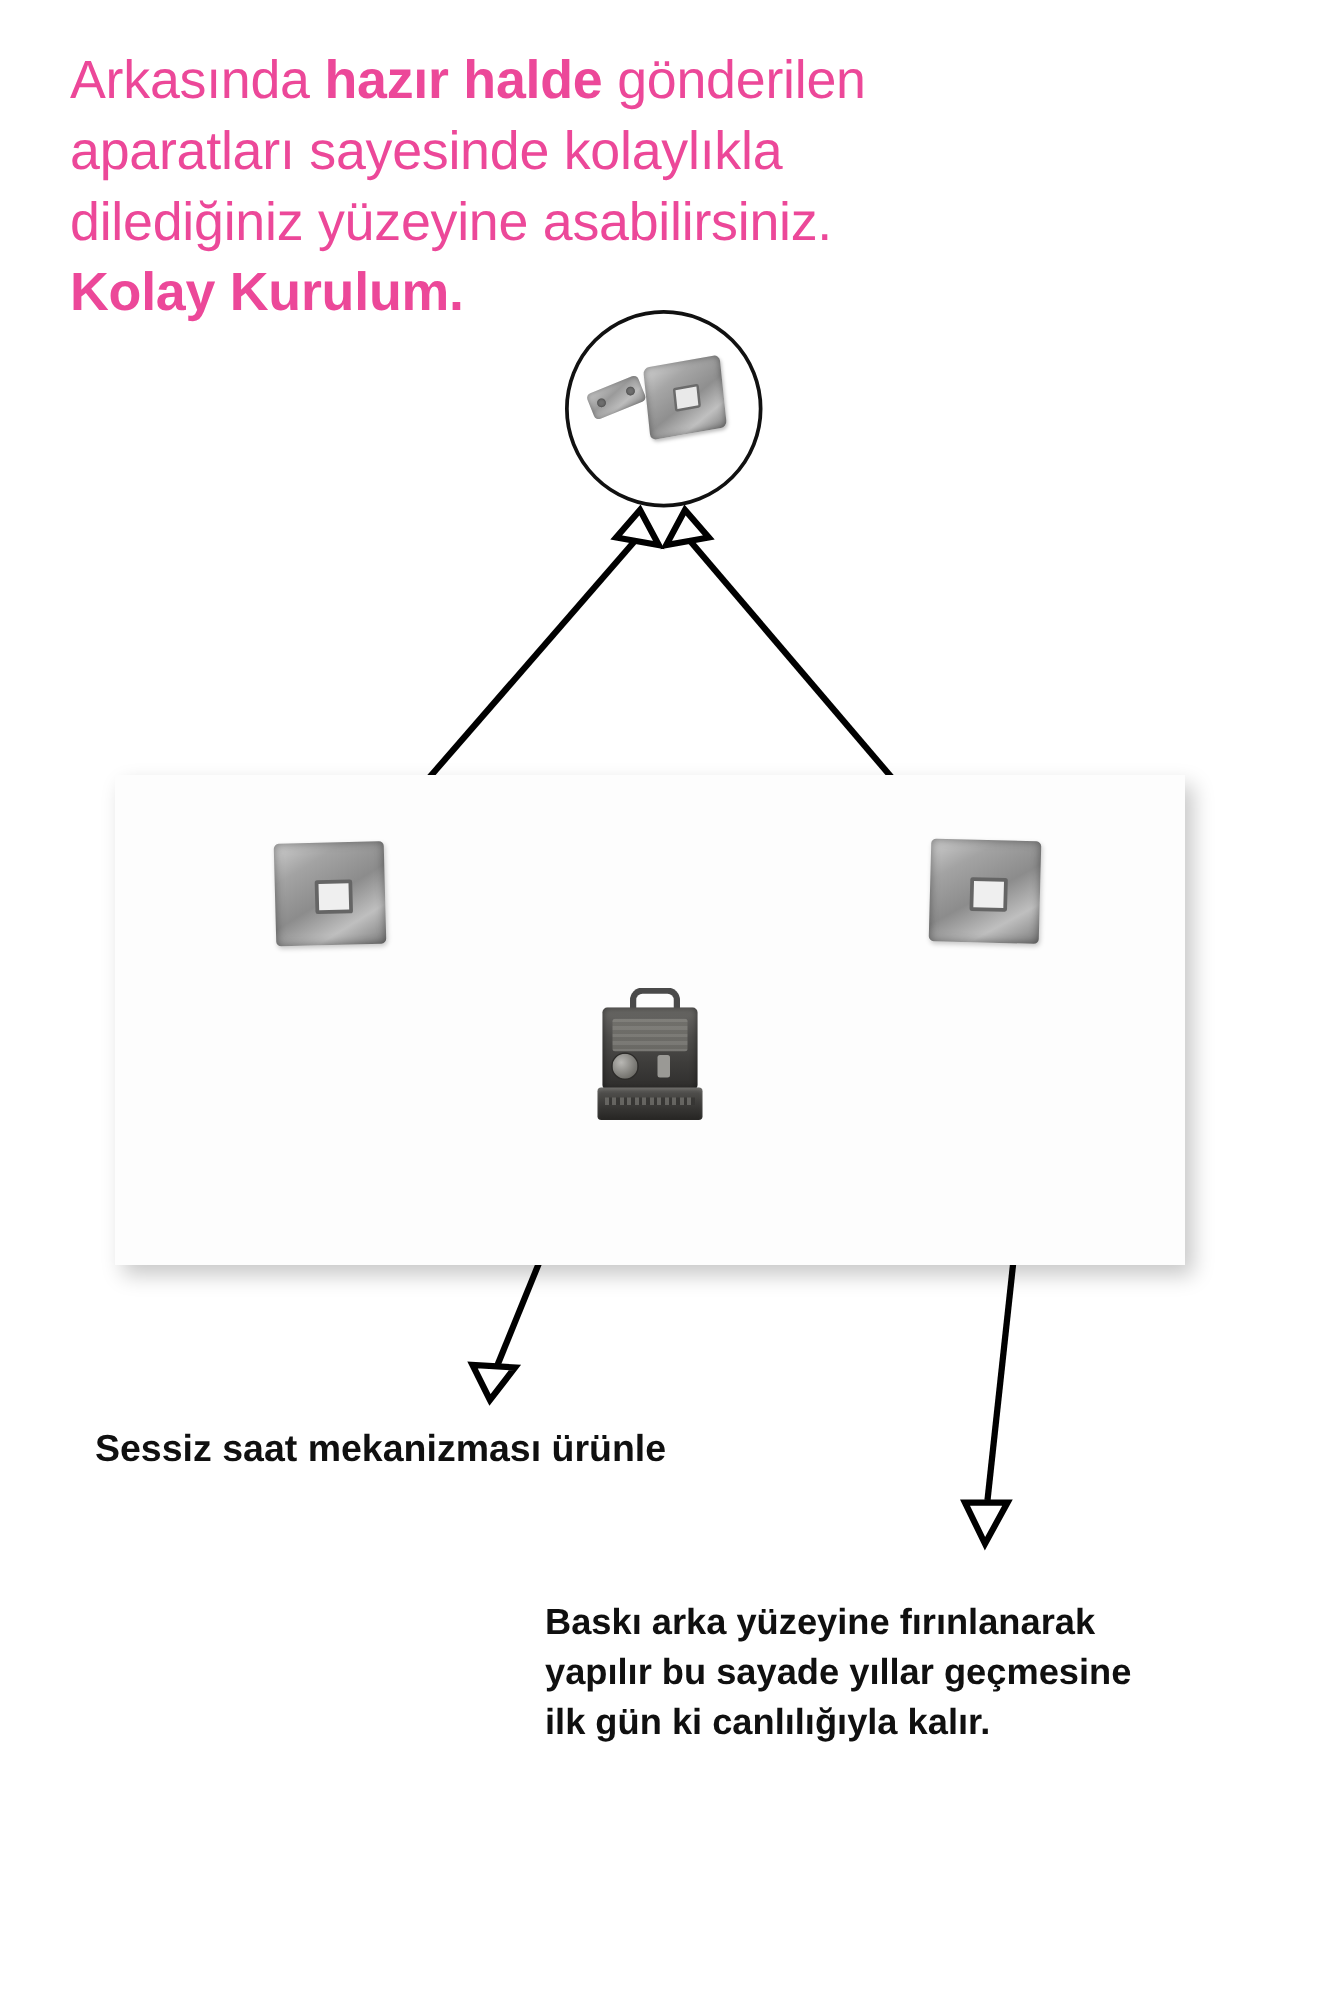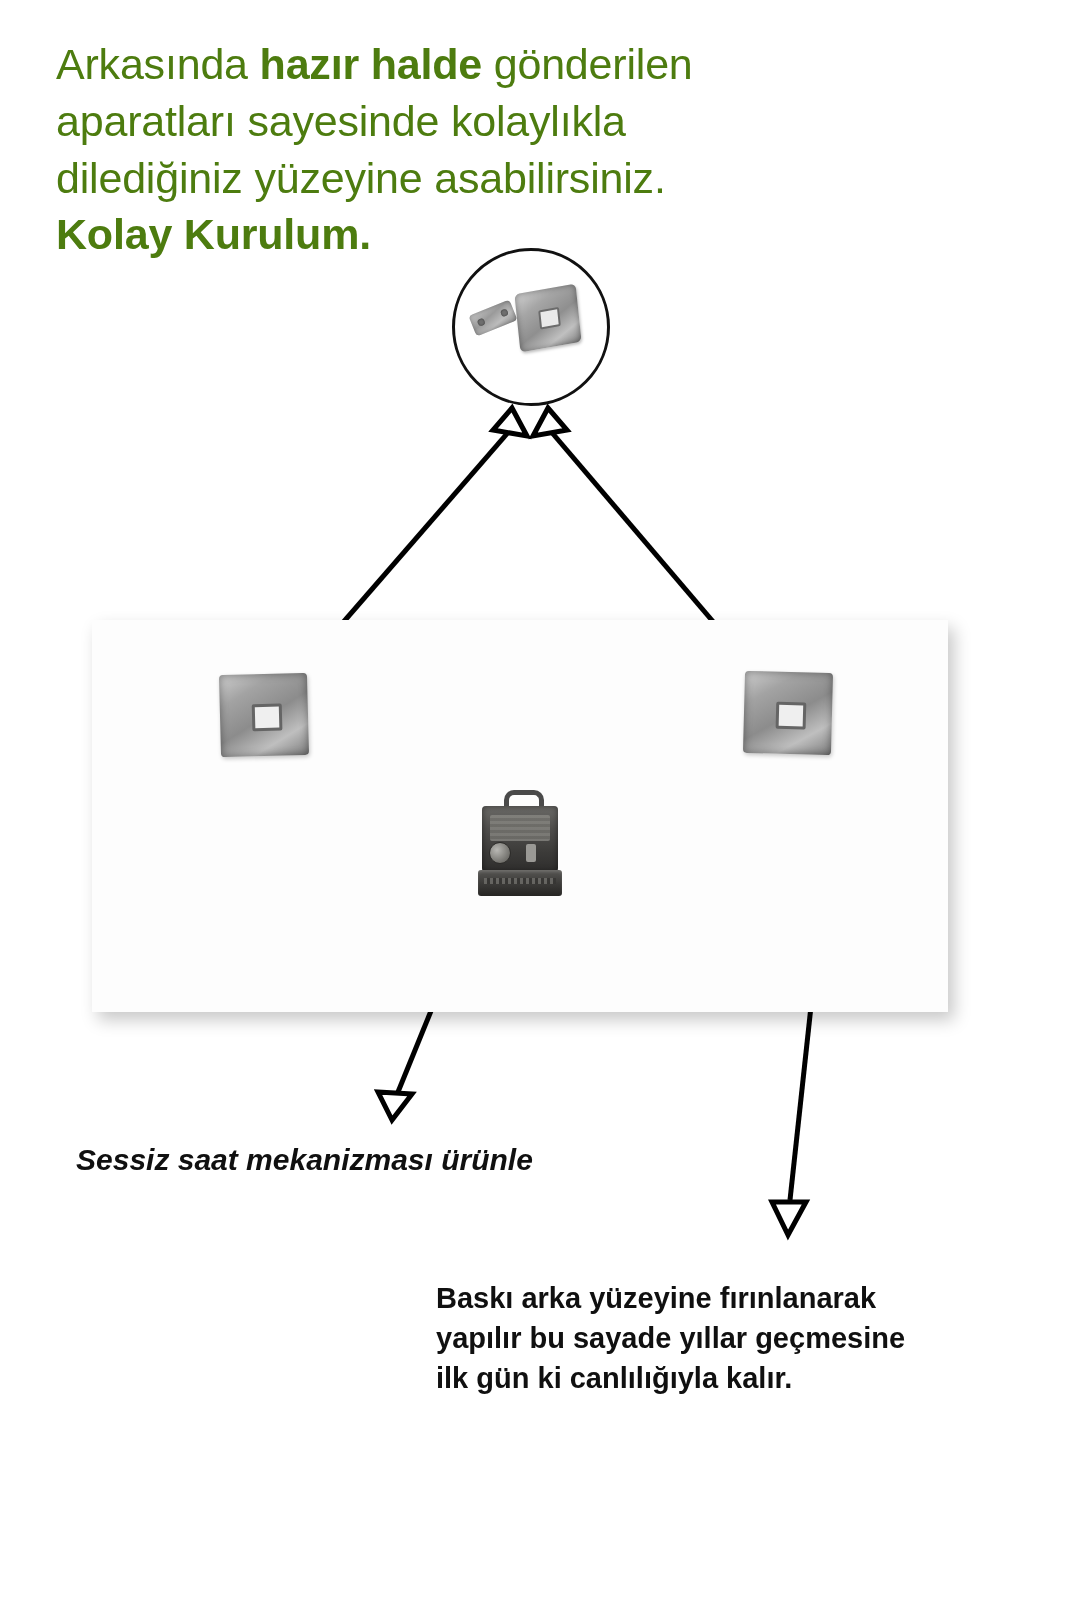--- a/index.html
+++ b/index.html
@@ -19,21 +19,21 @@
 
   
   .headline {
     position: absolute;
     left: 56px;
     top: 36px;
     width: 800px;
     font-size: 43px;
     line-height: 1.32;
     font-weight: 400;
-    color: #4d7c0f;
+    color: #ec4899;
     letter-spacing: -0.2px;
   }
   .headline .b { font-weight: 700; }
   .headline .line { display: block; white-space: nowrap; }
   .headline .strong-line { display: block; font-weight: 700; }
 
   
   .circle-inset {
     position: absolute;
     left: 452px;
@@ -220,21 +220,20 @@
     position: absolute;
     font-weight: 700;
     color: #101010;
     line-height: 1.3;
   }
   .callout-left {
     left: 76px;
     top: 1140px;
     width: 600px;
     font-size: 30px;
-    font-style: italic;
   }
   .callout-right {
     left: 420px;
     top: 1278px;
     width: 560px;
     font-size: 29px;
     line-height: 1.38;
     margin-left: 16px;
   }
   .callout .line { display: block; }

